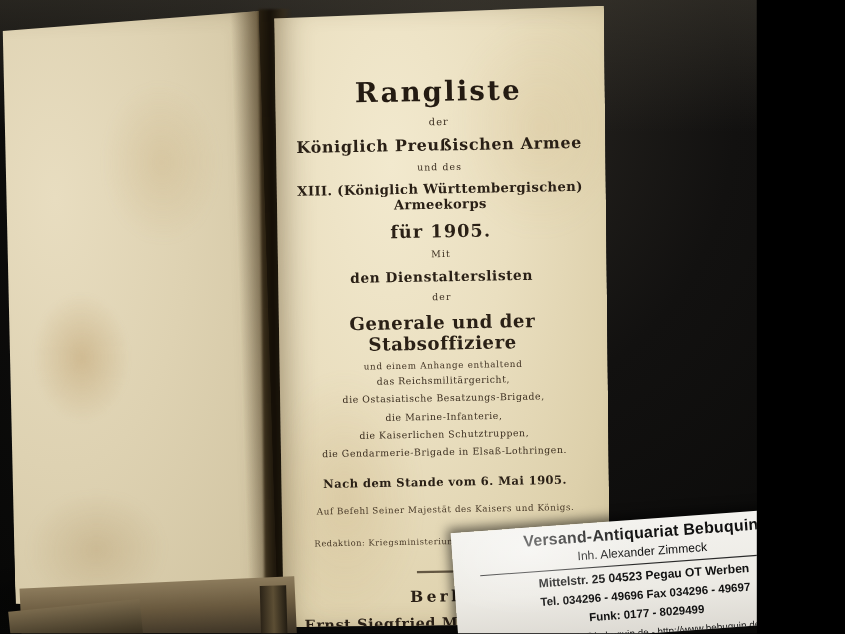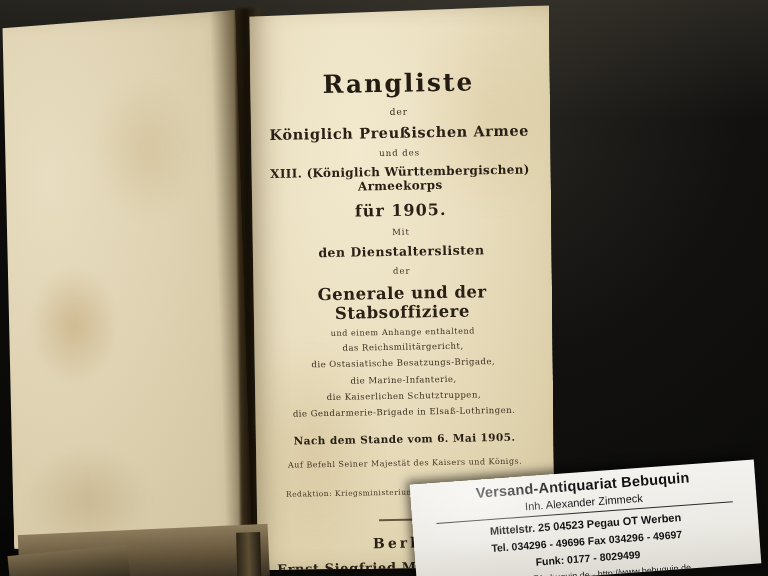--- a/index.html
+++ b/index.html
@@ -9,21 +9,21 @@
   }
   body {
     width: 768px;
     height: 576px;
     overflow: hidden;
     font-family: "Liberation Sans", sans-serif;
   }
 
   #photo {
     position: relative;
-    width: 768px;
+    width: 688px;
     height: 576px;
     background: #0d0c0a;
     overflow: hidden;
   }
 
   
   .backdrop {
     position: absolute;
     inset: 0;
     background:

